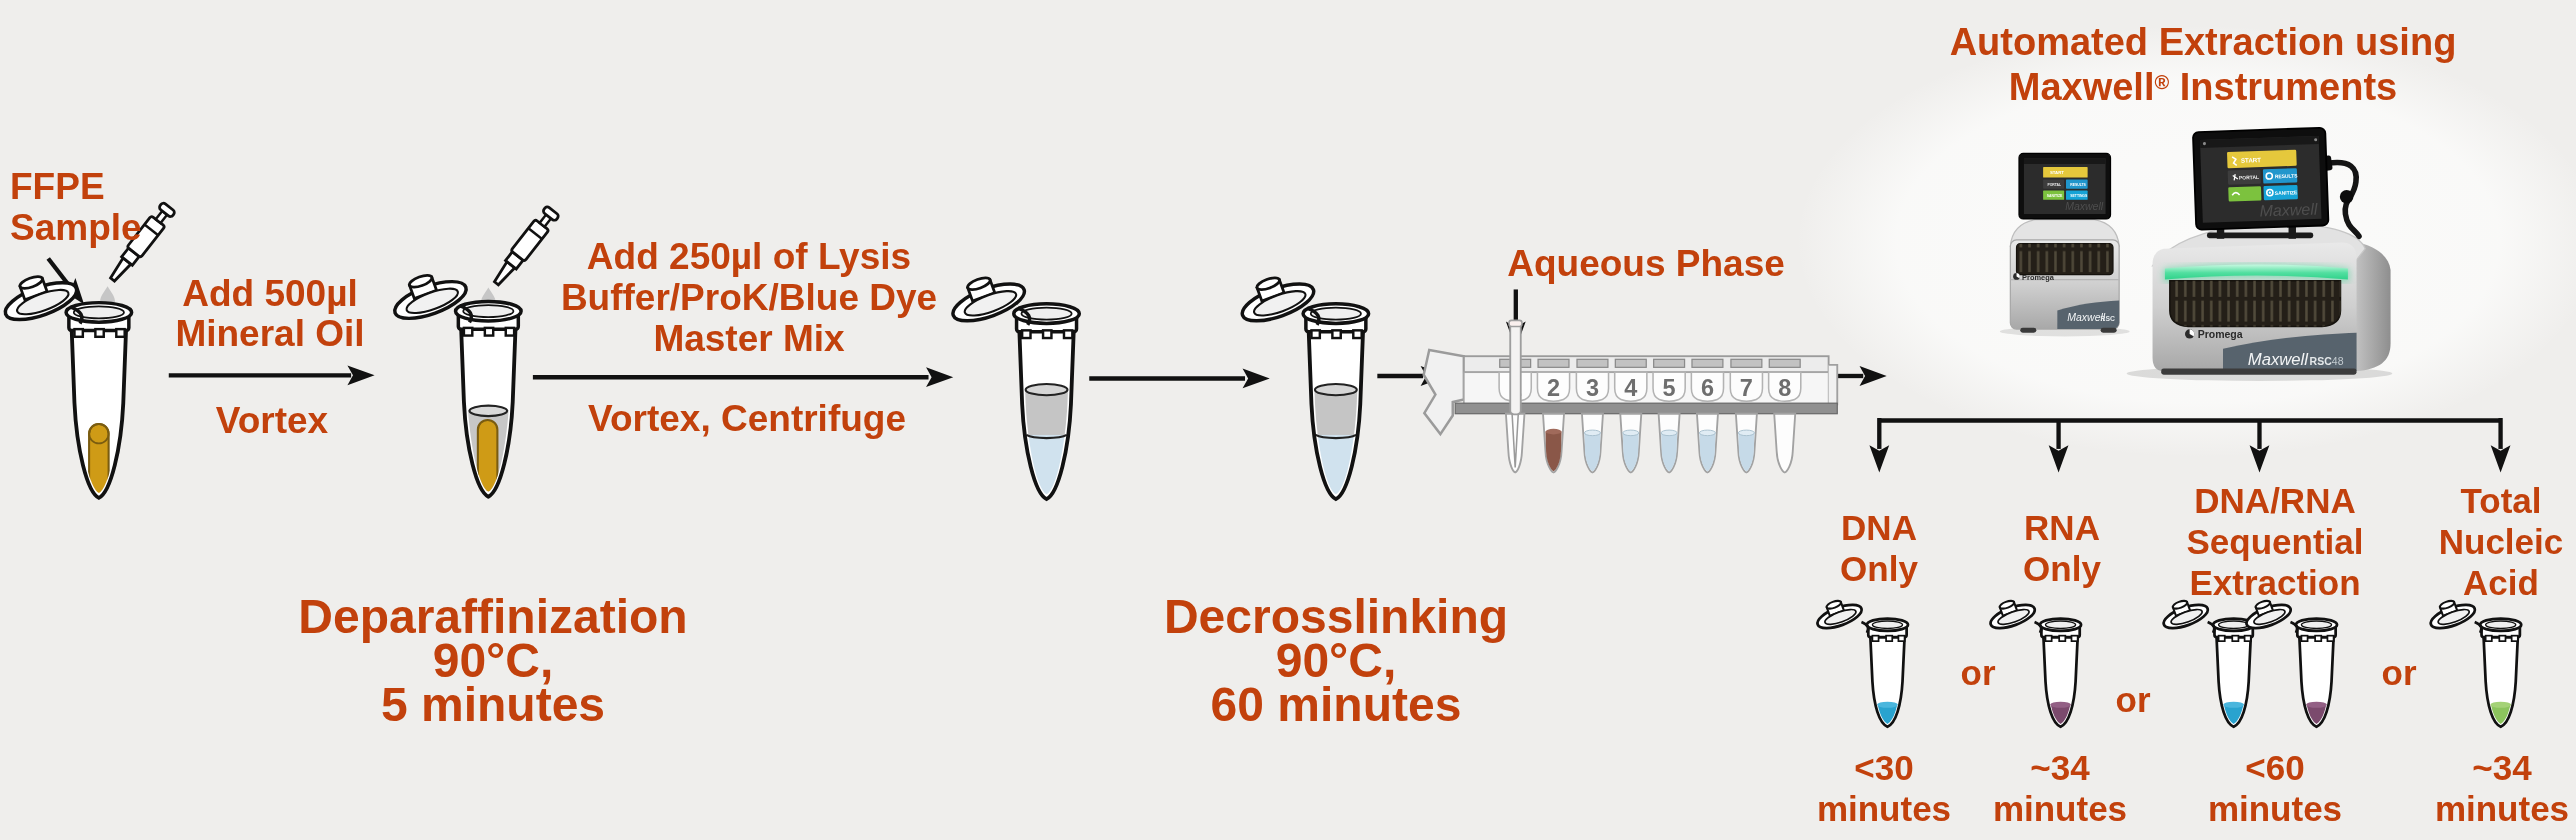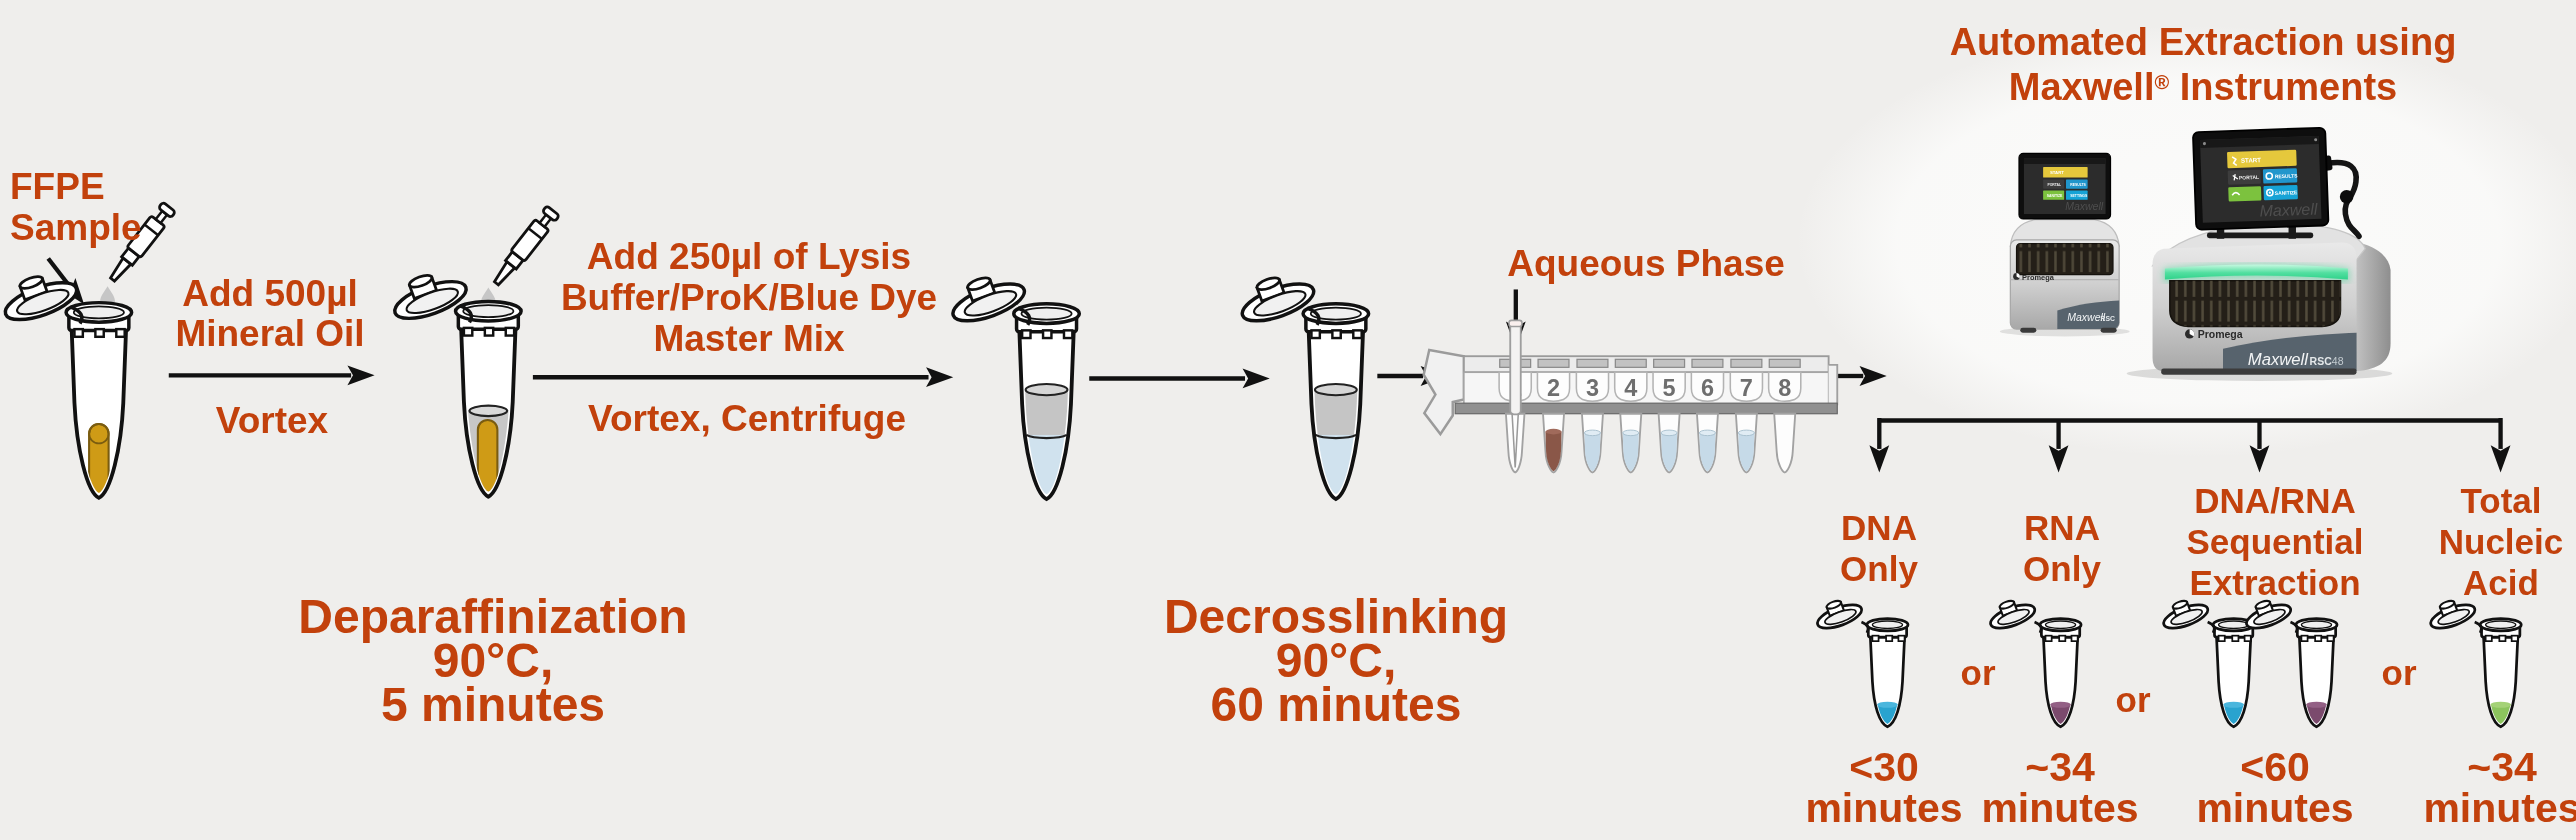--- a/index.html
+++ b/index.html
@@ -7,21 +7,21 @@
     position:relative;width:2576px;height:841px;overflow:hidden;
     background:#efeeec;
     font-family:"Liberation Sans",sans-serif;color:#101010;
   }
   .txt{position:absolute;font-weight:700;white-space:pre;color:#c2410c;}
   .center{transform:translateX(-50%);text-align:center;}
   .flowtext{font-size:37px;line-height:40px;}
   .flowtext3{font-size:37px;line-height:41px;}
   .steplabel{font-size:48px;line-height:44px;}
   .branchlabel{font-size:35px;line-height:41px;}
-  .timelabel{font-size:41px;line-height:41px;}
+  .timelabel{font-size:35px;line-height:41px;}
   .orlabel{font-size:35px;}
   .titletext{font-size:38px;line-height:40px;}
   .titletext sup{font-size:20px;vertical-align:0.55em;}
   svg{position:absolute;left:0;top:0;}
   svg text{font-family:"Liberation Sans",sans-serif;}
 </style>
 </head>
 <body>
 
 <div id="stage">

